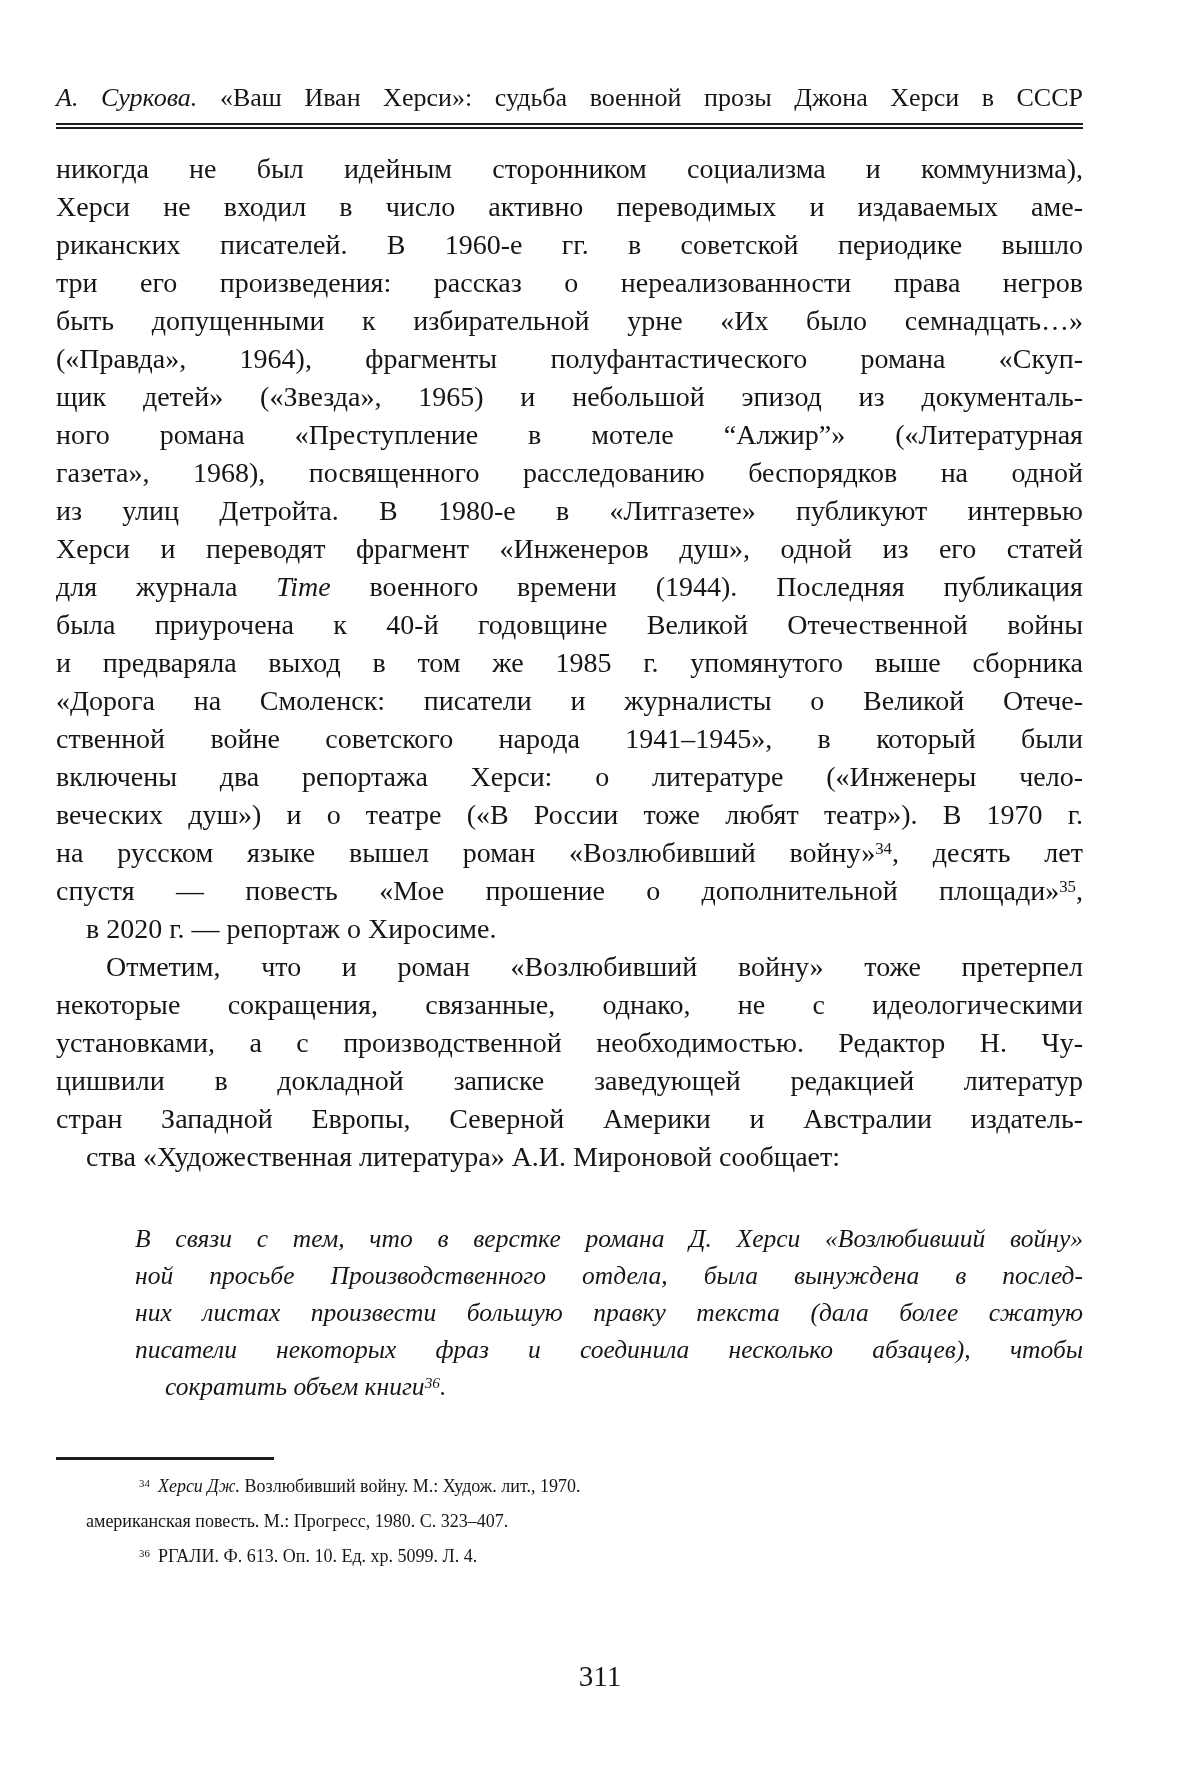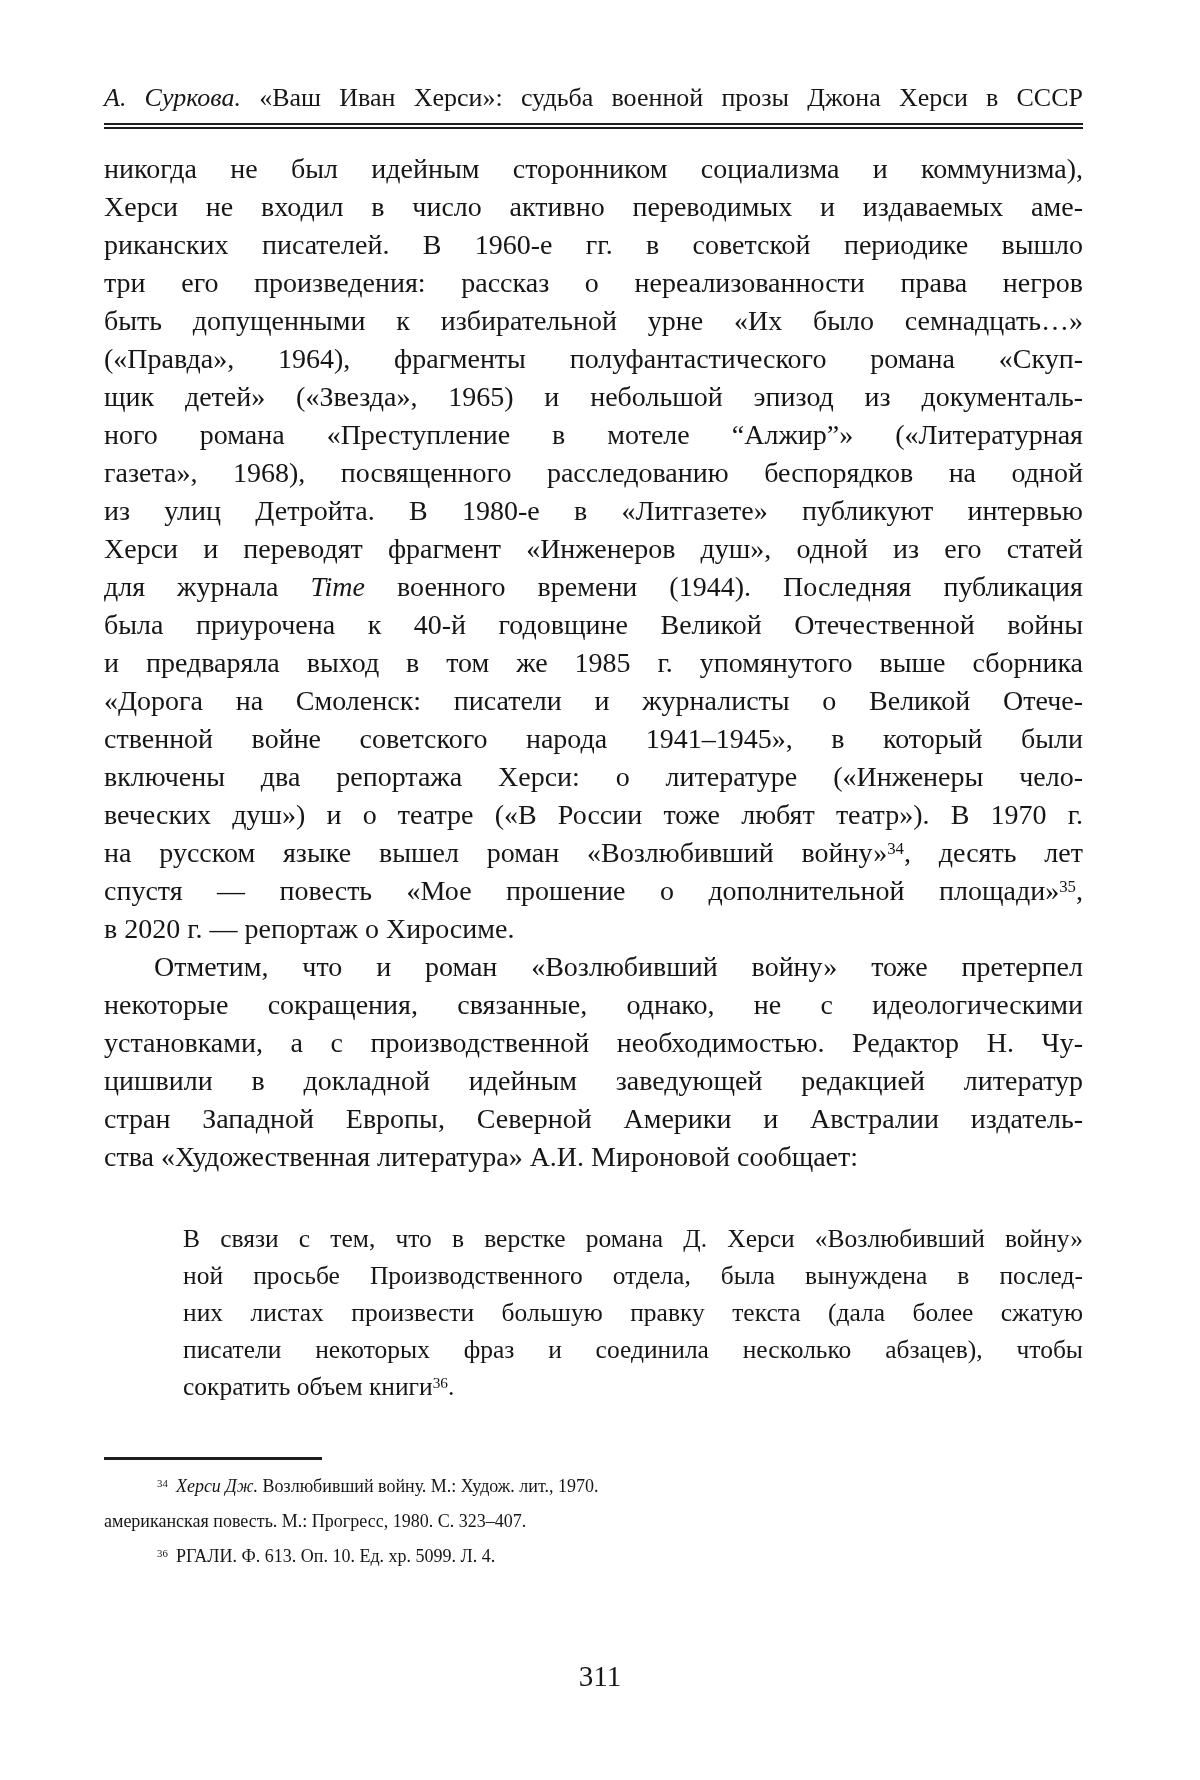--- a/index.html
+++ b/index.html
@@ -7,21 +7,21 @@
     position: relative;
     width: 1200px;
     height: 1780px;
     margin: 0 auto;
     background: #ffffff;
     color: #161616;
     font-family: "Liberation Serif", "DejaVu Serif", serif;
     overflow: hidden;
     box-sizing: border-box;
   }
-  .content { padding: 0 117px 0 104px; }
+  .content { padding: 0 117px 0 56px; }
 
   
   .running-header {
     padding-top: 82px;
     font-size: 26px;
     line-height: 32px;
     text-align: justify;
     text-align-last: justify;
     white-space: normal;
   }
@@ -30,28 +30,29 @@
     margin-top: 9px;
     height: 6px;
     border-top: 2px solid #1d1d1d;
     border-bottom: 2px solid #1d1d1d;
     box-sizing: border-box;
   }
 
   
   .page-body { margin-top: 21px; font-size: 28px; line-height: 38px; }
   .line { text-align: justify; text-align-last: justify; }
-  .line.last { text-align-last: left; }
+  .line.last { text-align-last: left; margin-left: 30px; }
   .para.indent .line.first { text-indent: 50px; }
 
   .blockquote {
     margin-top: 44px;
     margin-left: 79px;
     font-size: 25.5px;
     line-height: 37px;
+    font-style: italic;
   }
 
   sup.ref {
     font-size: 60%;
     line-height: 0;
     vertical-align: baseline;
     position: relative;
     top: -0.48em;
   }
 
@@ -113,21 +114,21 @@
           <div class="line">включены два репортажа Херси: о литературе («Инженеры чело-</div>
           <div class="line">веческих душ») и о театре («В России тоже любят театр»). В 1970 г.</div>
           <div class="line">на русском языке вышел роман «Возлюбивший войну»<sup class="ref">34</sup>, десять лет</div>
           <div class="line">спустя — повесть «Мое прошение о дополнительной площади»<sup class="ref">35</sup>,</div>
           <div class="line last">в 2020 г. — репортаж о Хиросиме.</div>
         </div>
         <div class="para indent">
           <div class="line first">Отметим, что и роман «Возлюбивший войну» тоже претерпел</div>
           <div class="line">некоторые сокращения, связанные, однако, не с идеологическими</div>
           <div class="line">установками, а с производственной необходимостью. Редактор Н. Чу-</div>
-          <div class="line">цишвили в докладной идейным заведующей редакцией литератур</div>
+          <div class="line">цишвили в докладной записке заведующей редакцией литератур</div>
           <div class="line">стран Западной Европы, Северной Америки и Австралии издатель-</div>
           <div class="line last">ства «Художественная литература» А.И. Мироновой сообщает:</div>
         </div>
         <div class="para blockquote">
           <div class="line first">В связи с тем, что в верстке романа Д. Херси «Возлюбивший войну»</div>
           <div class="line">ной просьбе Производственного отдела, была вынуждена в послед-</div>
           <div class="line">них листах произвести большую правку текста (дала более сжатую</div>
           <div class="line">писатели некоторых фраз и соединила несколько абзацев), чтобы</div>
           <div class="line last">сократить объем книги<sup class="ref">36</sup>.</div>
         </div>

